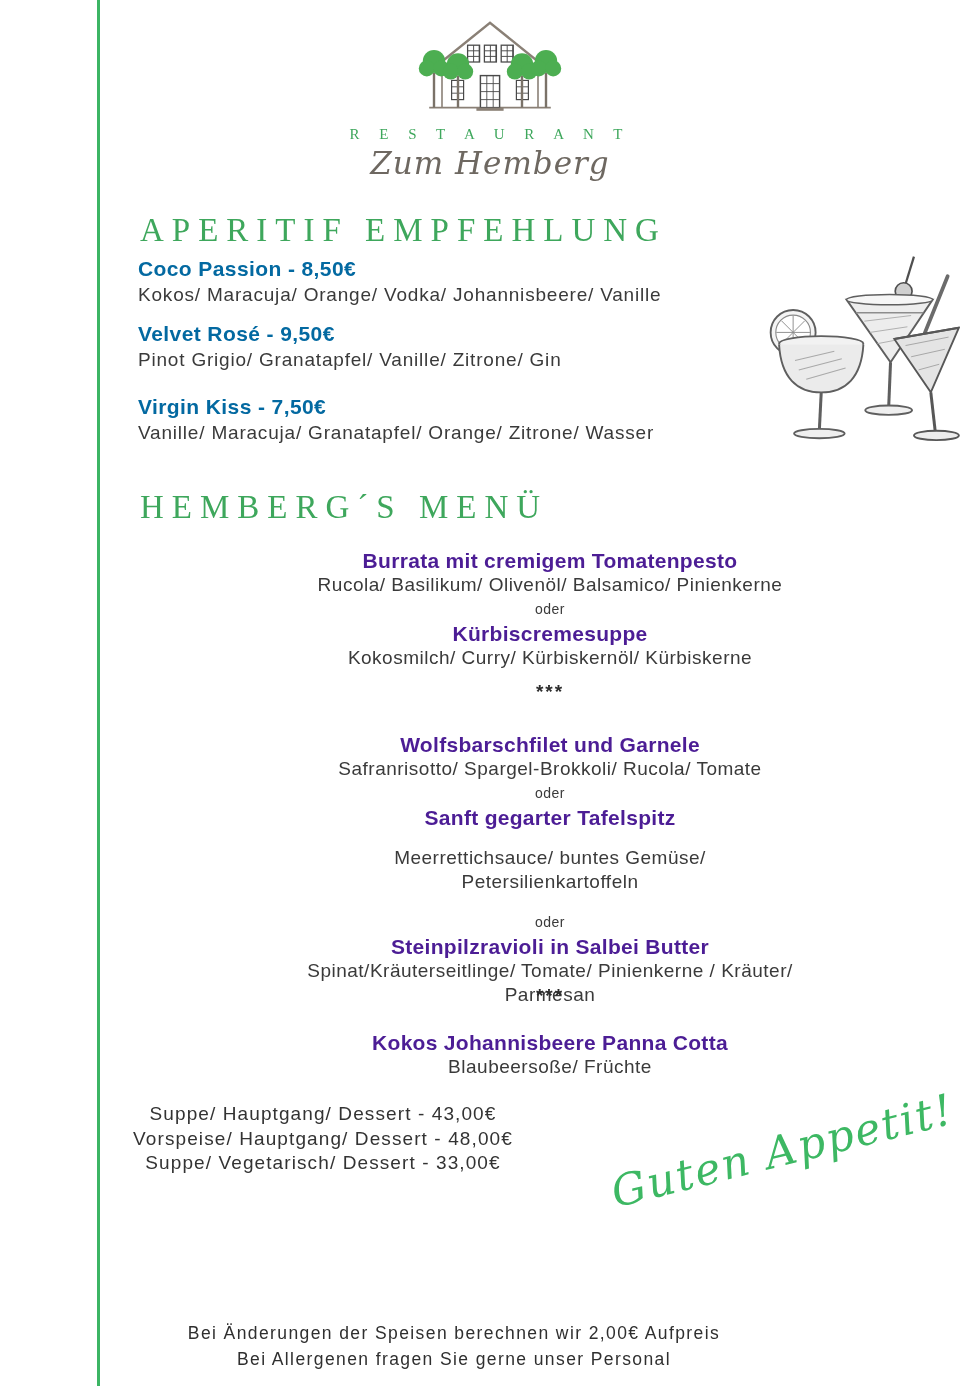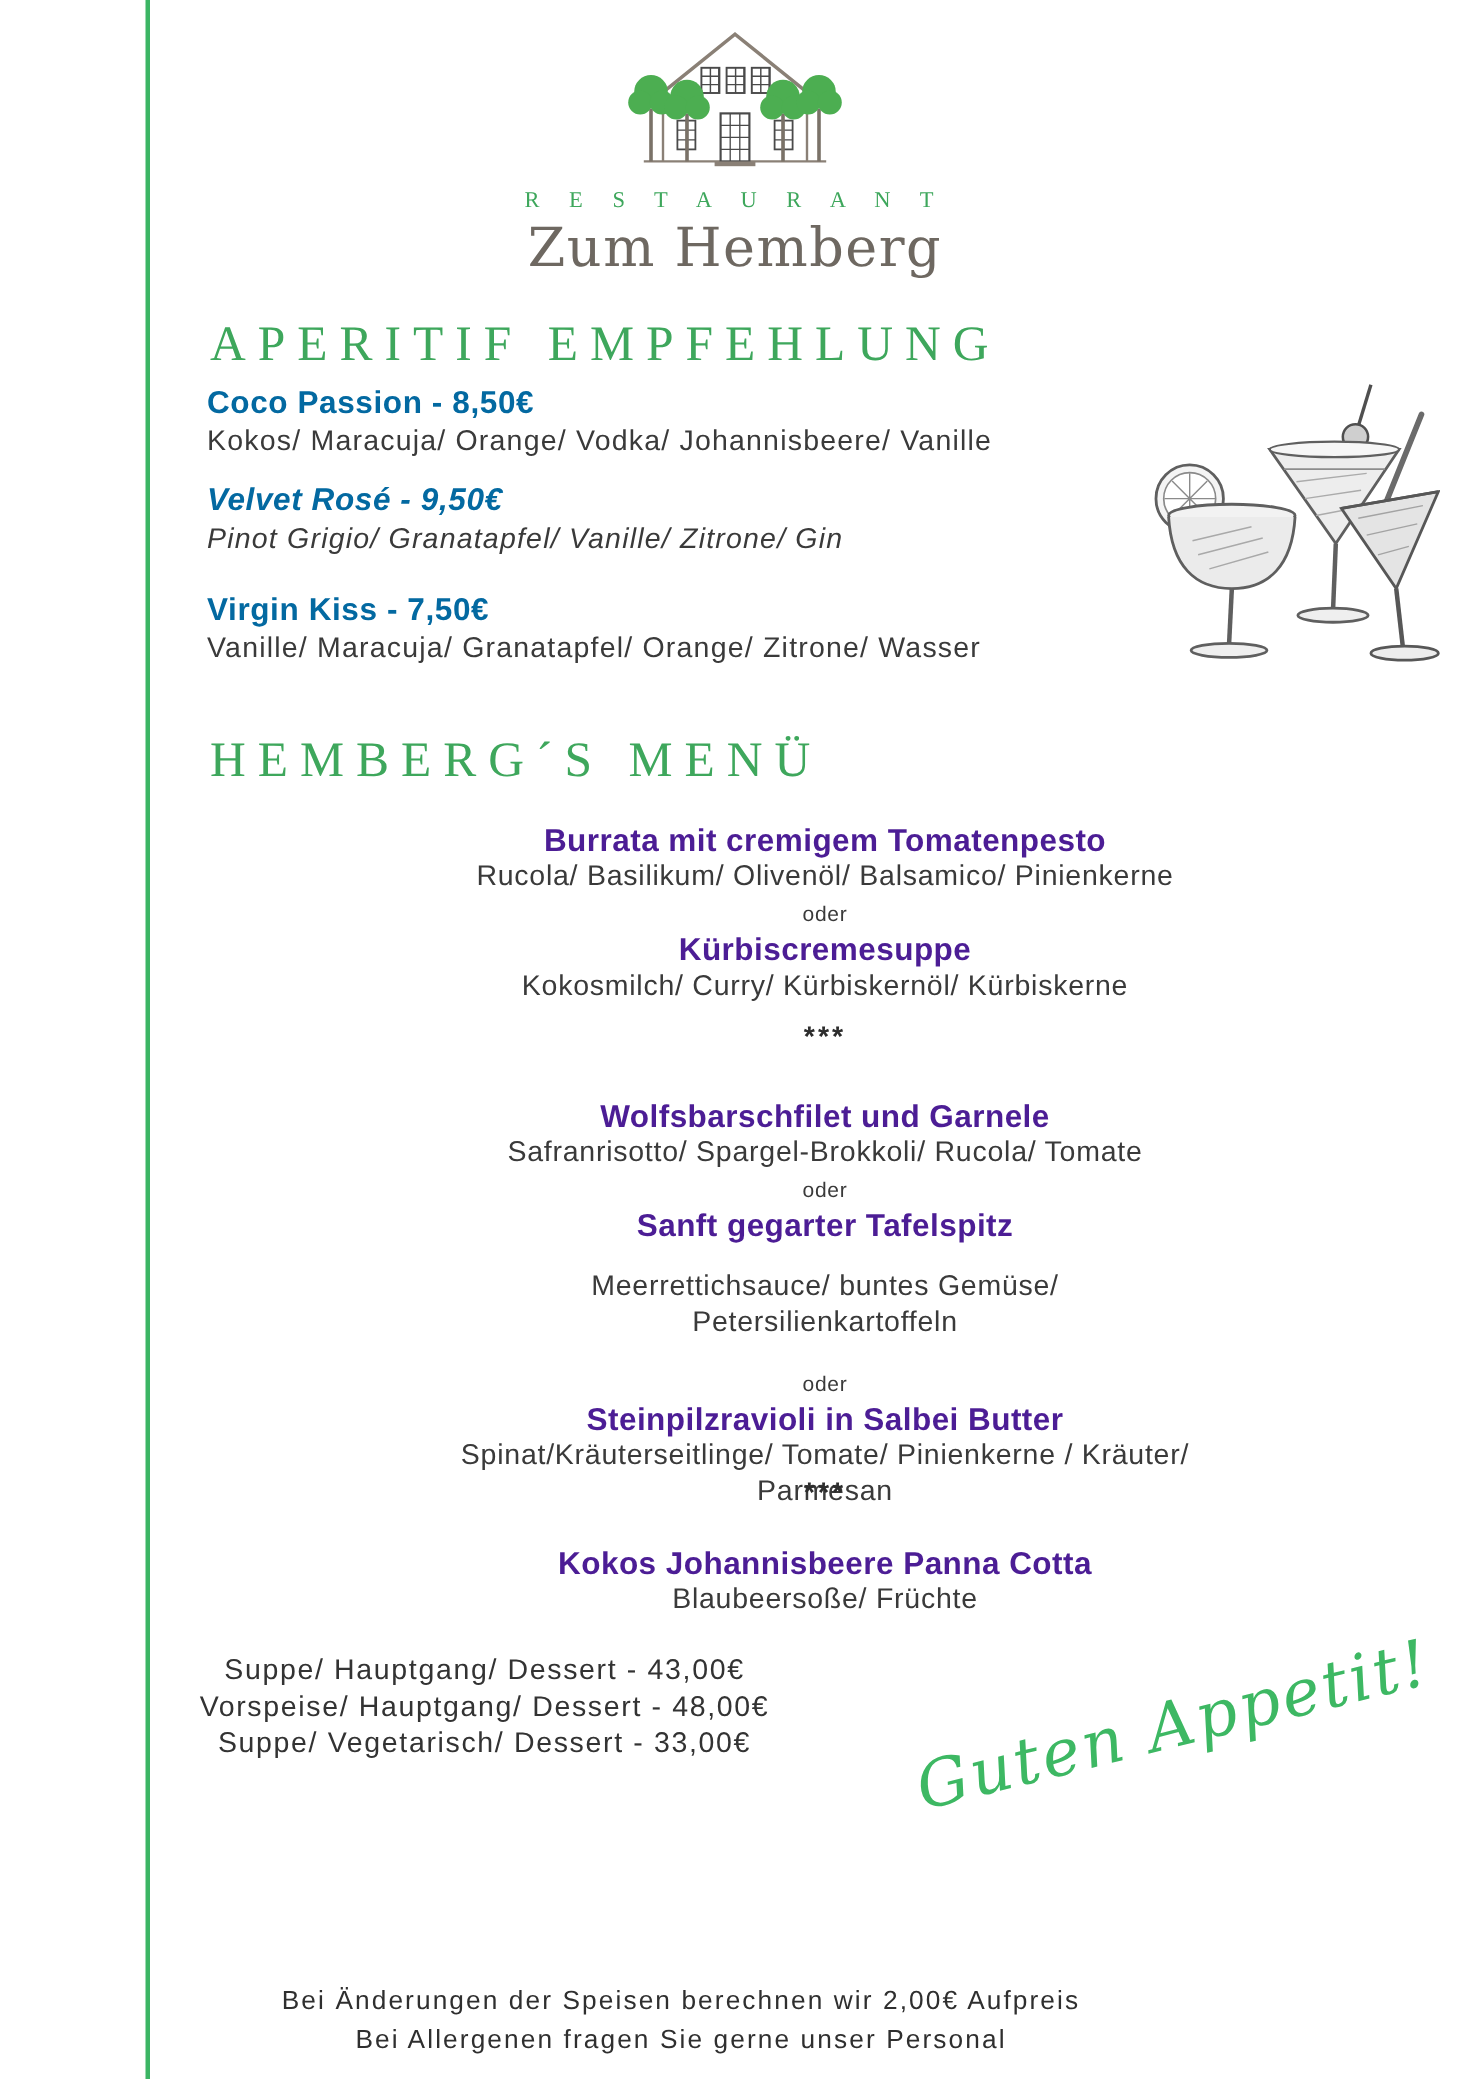--- a/index.html
+++ b/index.html
@@ -13,22 +13,22 @@
   
   .logo-wrap{position:absolute;left:0;top:18px;width:980px;text-align:center;}
   .logo-house{display:block;margin:0 auto;width:200px;height:104px;}
   .logo-restaurant{
     display:block;margin-top:4px;
     font-family:"Liberation Serif", serif;
     font-size:15px;letter-spacing:8px;color:#3ea75c;font-weight:400;
   }
   .logo-name{
     display:block;margin-top:2px;
-    font-family:"DejaVu Serif", serif;
-    font-size:36px;color:#6e6861;letter-spacing:1px;
+    font-family:"DejaVu Serif", serif;font-style:italic;
+    font-size:31px;color:#6e6861;letter-spacing:1px;
   }
   
   .section-heading{
     position:absolute;left:140px;
     font-family:"Liberation Serif", serif;font-weight:400;
     font-size:33px;letter-spacing:8px;color:#3ea75c;white-space:nowrap;
   }
   
   .ap-item{position:absolute;left:138px;width:660px;}
   .ap-name{font-size:21px;font-weight:700;color:#0369a1;letter-spacing:.4px;line-height:26px;}
@@ -140,21 +140,21 @@
     <span class="logo-restaurant">R E S T A U R A N T</span>
     <span class="logo-name">Zum Hemberg</span>
   </div>
 
   <div class="section-heading" style="top:212px;">APERITIF EMPFEHLUNG</div>
 
   <div class="ap-item" style="top:256px;">
     <div class="ap-name">Coco Passion - 8,50€</div>
     <div class="ap-desc">Kokos/ Maracuja/ Orange/ Vodka/ Johannisbeere/ Vanille</div>
   </div>
-  <div class="ap-item" style="top:321px;font-style:italic;">
+  <div class="ap-item" style="top:321px;">
     <div class="ap-name">Velvet Rosé - 9,50€</div>
     <div class="ap-desc">Pinot Grigio/ Granatapfel/ Vanille/ Zitrone/ Gin</div>
   </div>
   <div class="ap-item" style="top:394px;">
     <div class="ap-name">Virgin Kiss - 7,50€</div>
     <div class="ap-desc">Vanille/ Maracuja/ Granatapfel/ Orange/ Zitrone/ Wasser</div>
   </div>
 
   <svg class="cocktails" viewBox="0 0 210 205">
 

